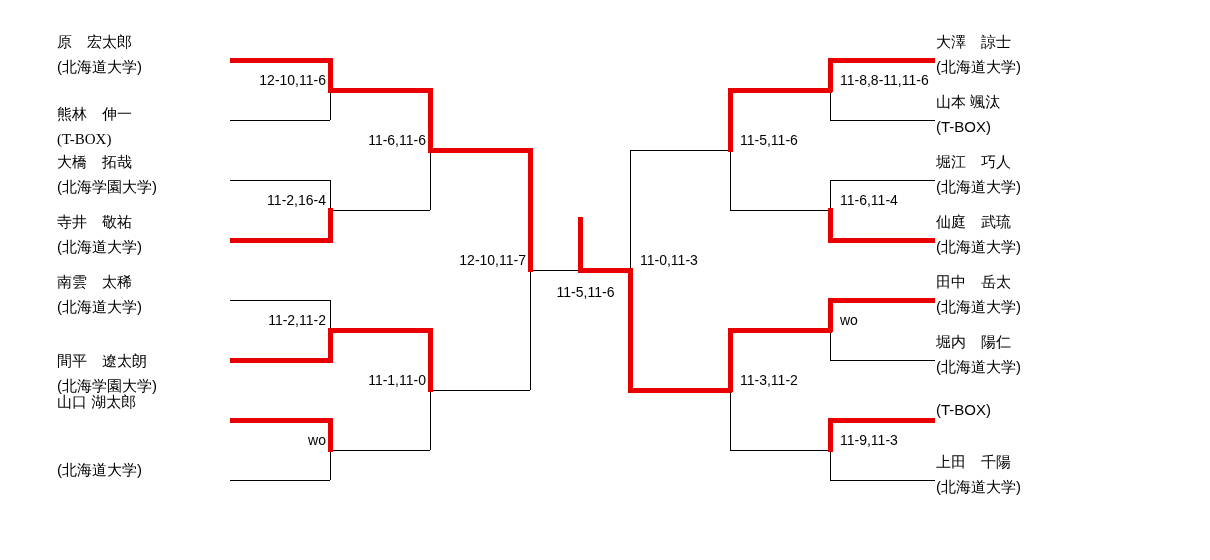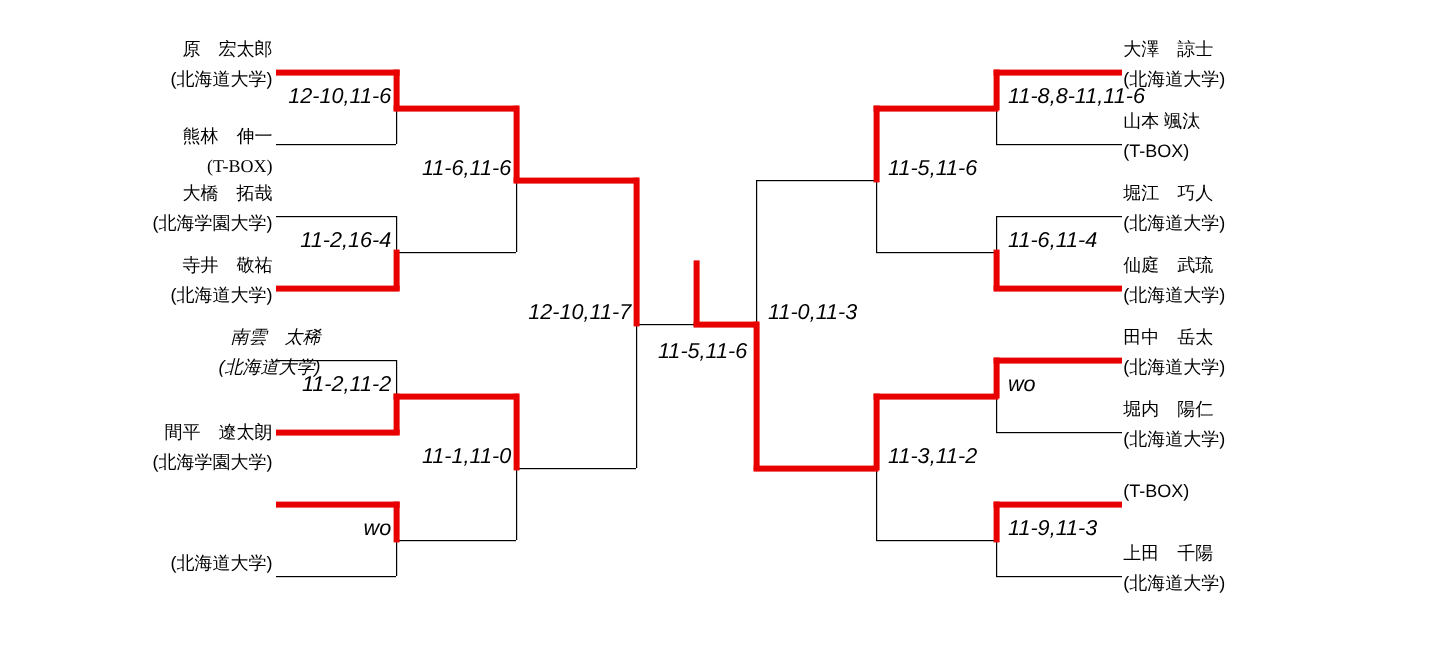--- a/index.html
+++ b/index.html
@@ -7,23 +7,23 @@
     position:relative;width:1210px;height:560px;background:#ffffff;
     font-family:"Liberation Sans","DejaVu Sans",sans-serif;
     color:#000;overflow:hidden;
   }
   .h{position:absolute;height:1px;background:#000;}
   .v{position:absolute;width:1px;background:#000;}
   .rh{position:absolute;height:5px;background:#e80000;}
   .rv{position:absolute;width:5px;background:#e80000;}
   .plab{position:absolute;width:170px;font-size:15px;line-height:17px;}
   .plab .af{margin-top:8px;}
-  .plab.L{text-align:right;}
+  .plab.L{}
   .plab.R{text-align:left;}
-  .score{position:absolute;font-size:18px;line-height:16px;white-space:nowrap;font-style:italic;}
+  .score{position:absolute;font-size:14px;line-height:16px;white-space:nowrap;}
   .score.L{text-align:right;width:110px;}
   .score.C{text-align:center;}
 </style>
 </head>
 <body>
 
 <div id="stage">
 
   <div class="plab L" style="top:33px;right:983px;">
     <div class="nm">原　宏太郎</div>
@@ -34,29 +34,30 @@
     <div class="af">(T-BOX)</div>
   </div>
   <div class="plab L" style="top:153px;right:983px;">
     <div class="nm">大橋　拓哉</div>
     <div class="af">(北海学園大学)</div>
   </div>
   <div class="plab L" style="top:213px;right:983px;">
     <div class="nm">寺井　敬祐</div>
     <div class="af">(北海道大学)</div>
   </div>
-  <div class="plab L" style="top:273px;right:943px;font-style:italic;">
+  <div class="plab L" style="top:273px;right:983px;">
     <div class="nm">南雲　太稀</div>
     <div class="af">(北海道大学)</div>
   </div>
   <div class="plab L" style="top:352px;right:983px;">
     <div class="nm">間平　遼太朗</div>
     <div class="af">(北海学園大学)</div>
   </div>
   <div class="plab L" style="top:393px;right:983px;">
+    <div class="nm">山口 湖太郎</div>
   </div>
   <div class="plab L" style="top:453px;right:983px;">
     <div class="af">(北海道大学)</div>
   </div>
 
   <div class="plab R" style="top:33px;left:936px;">
     <div class="nm">大澤　諒士</div>
     <div class="af">(北海道大学)</div>
   </div>
   <div class="plab R" style="top:93px;left:936px;">

